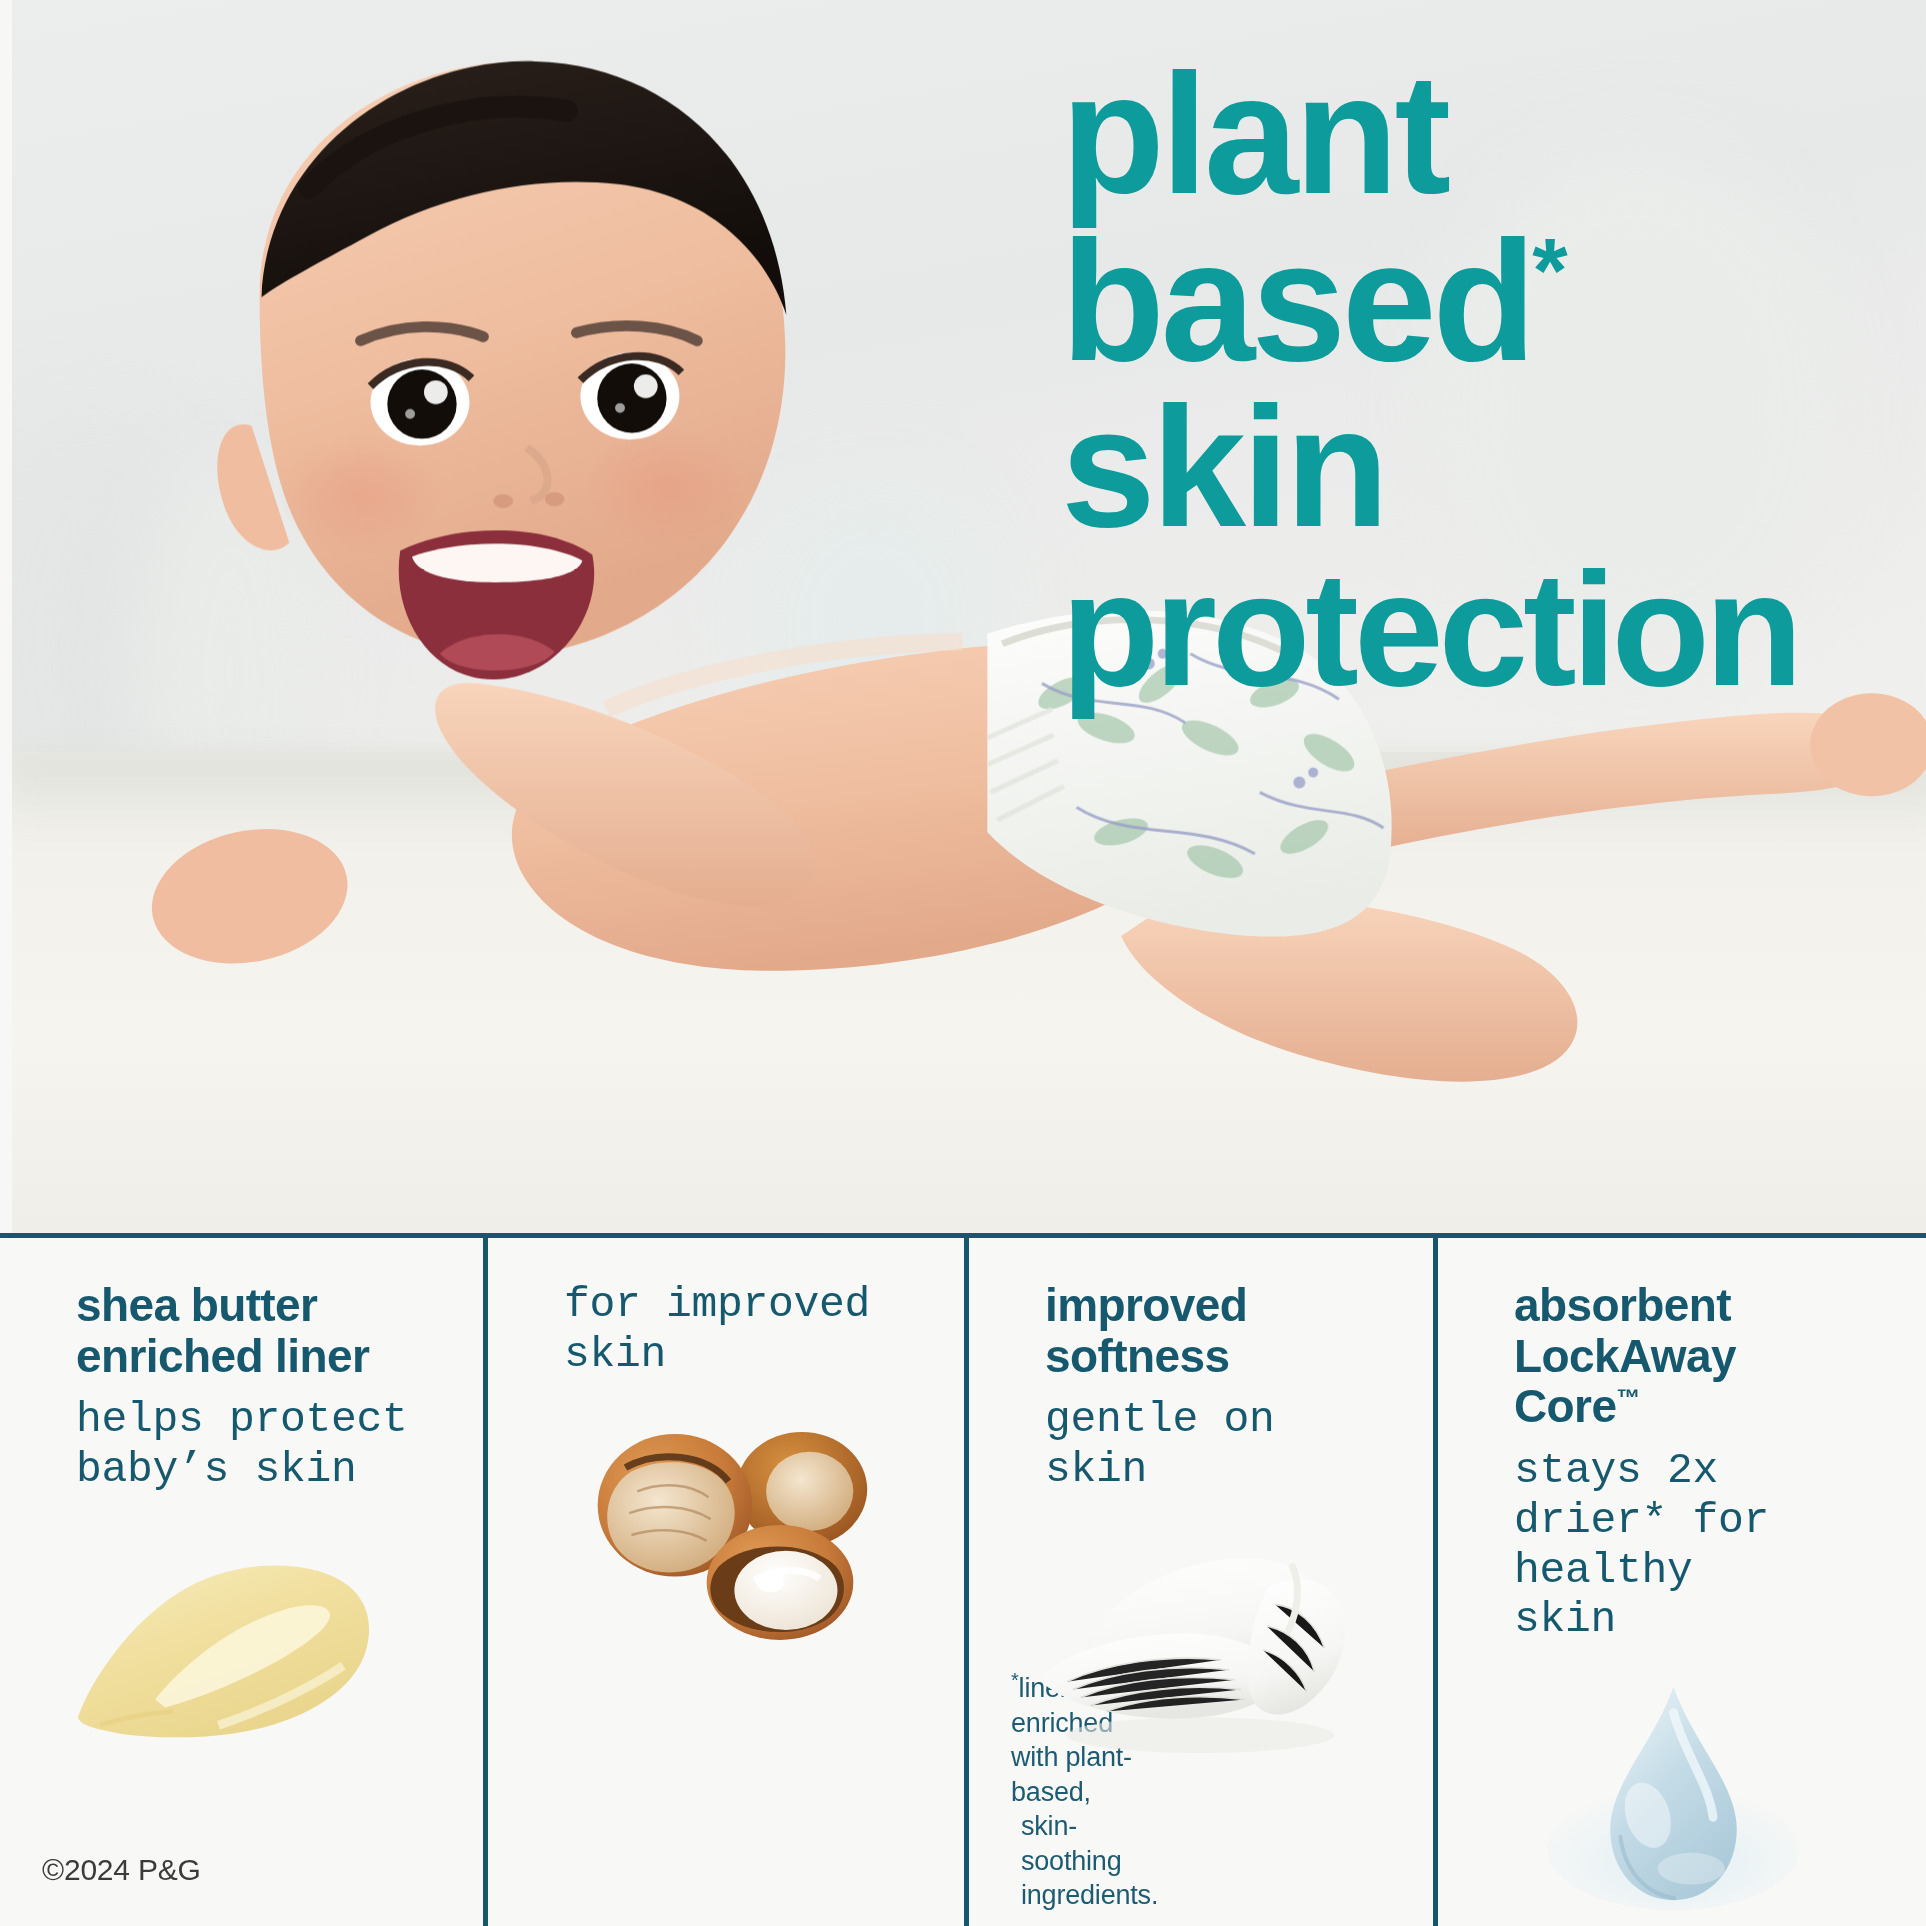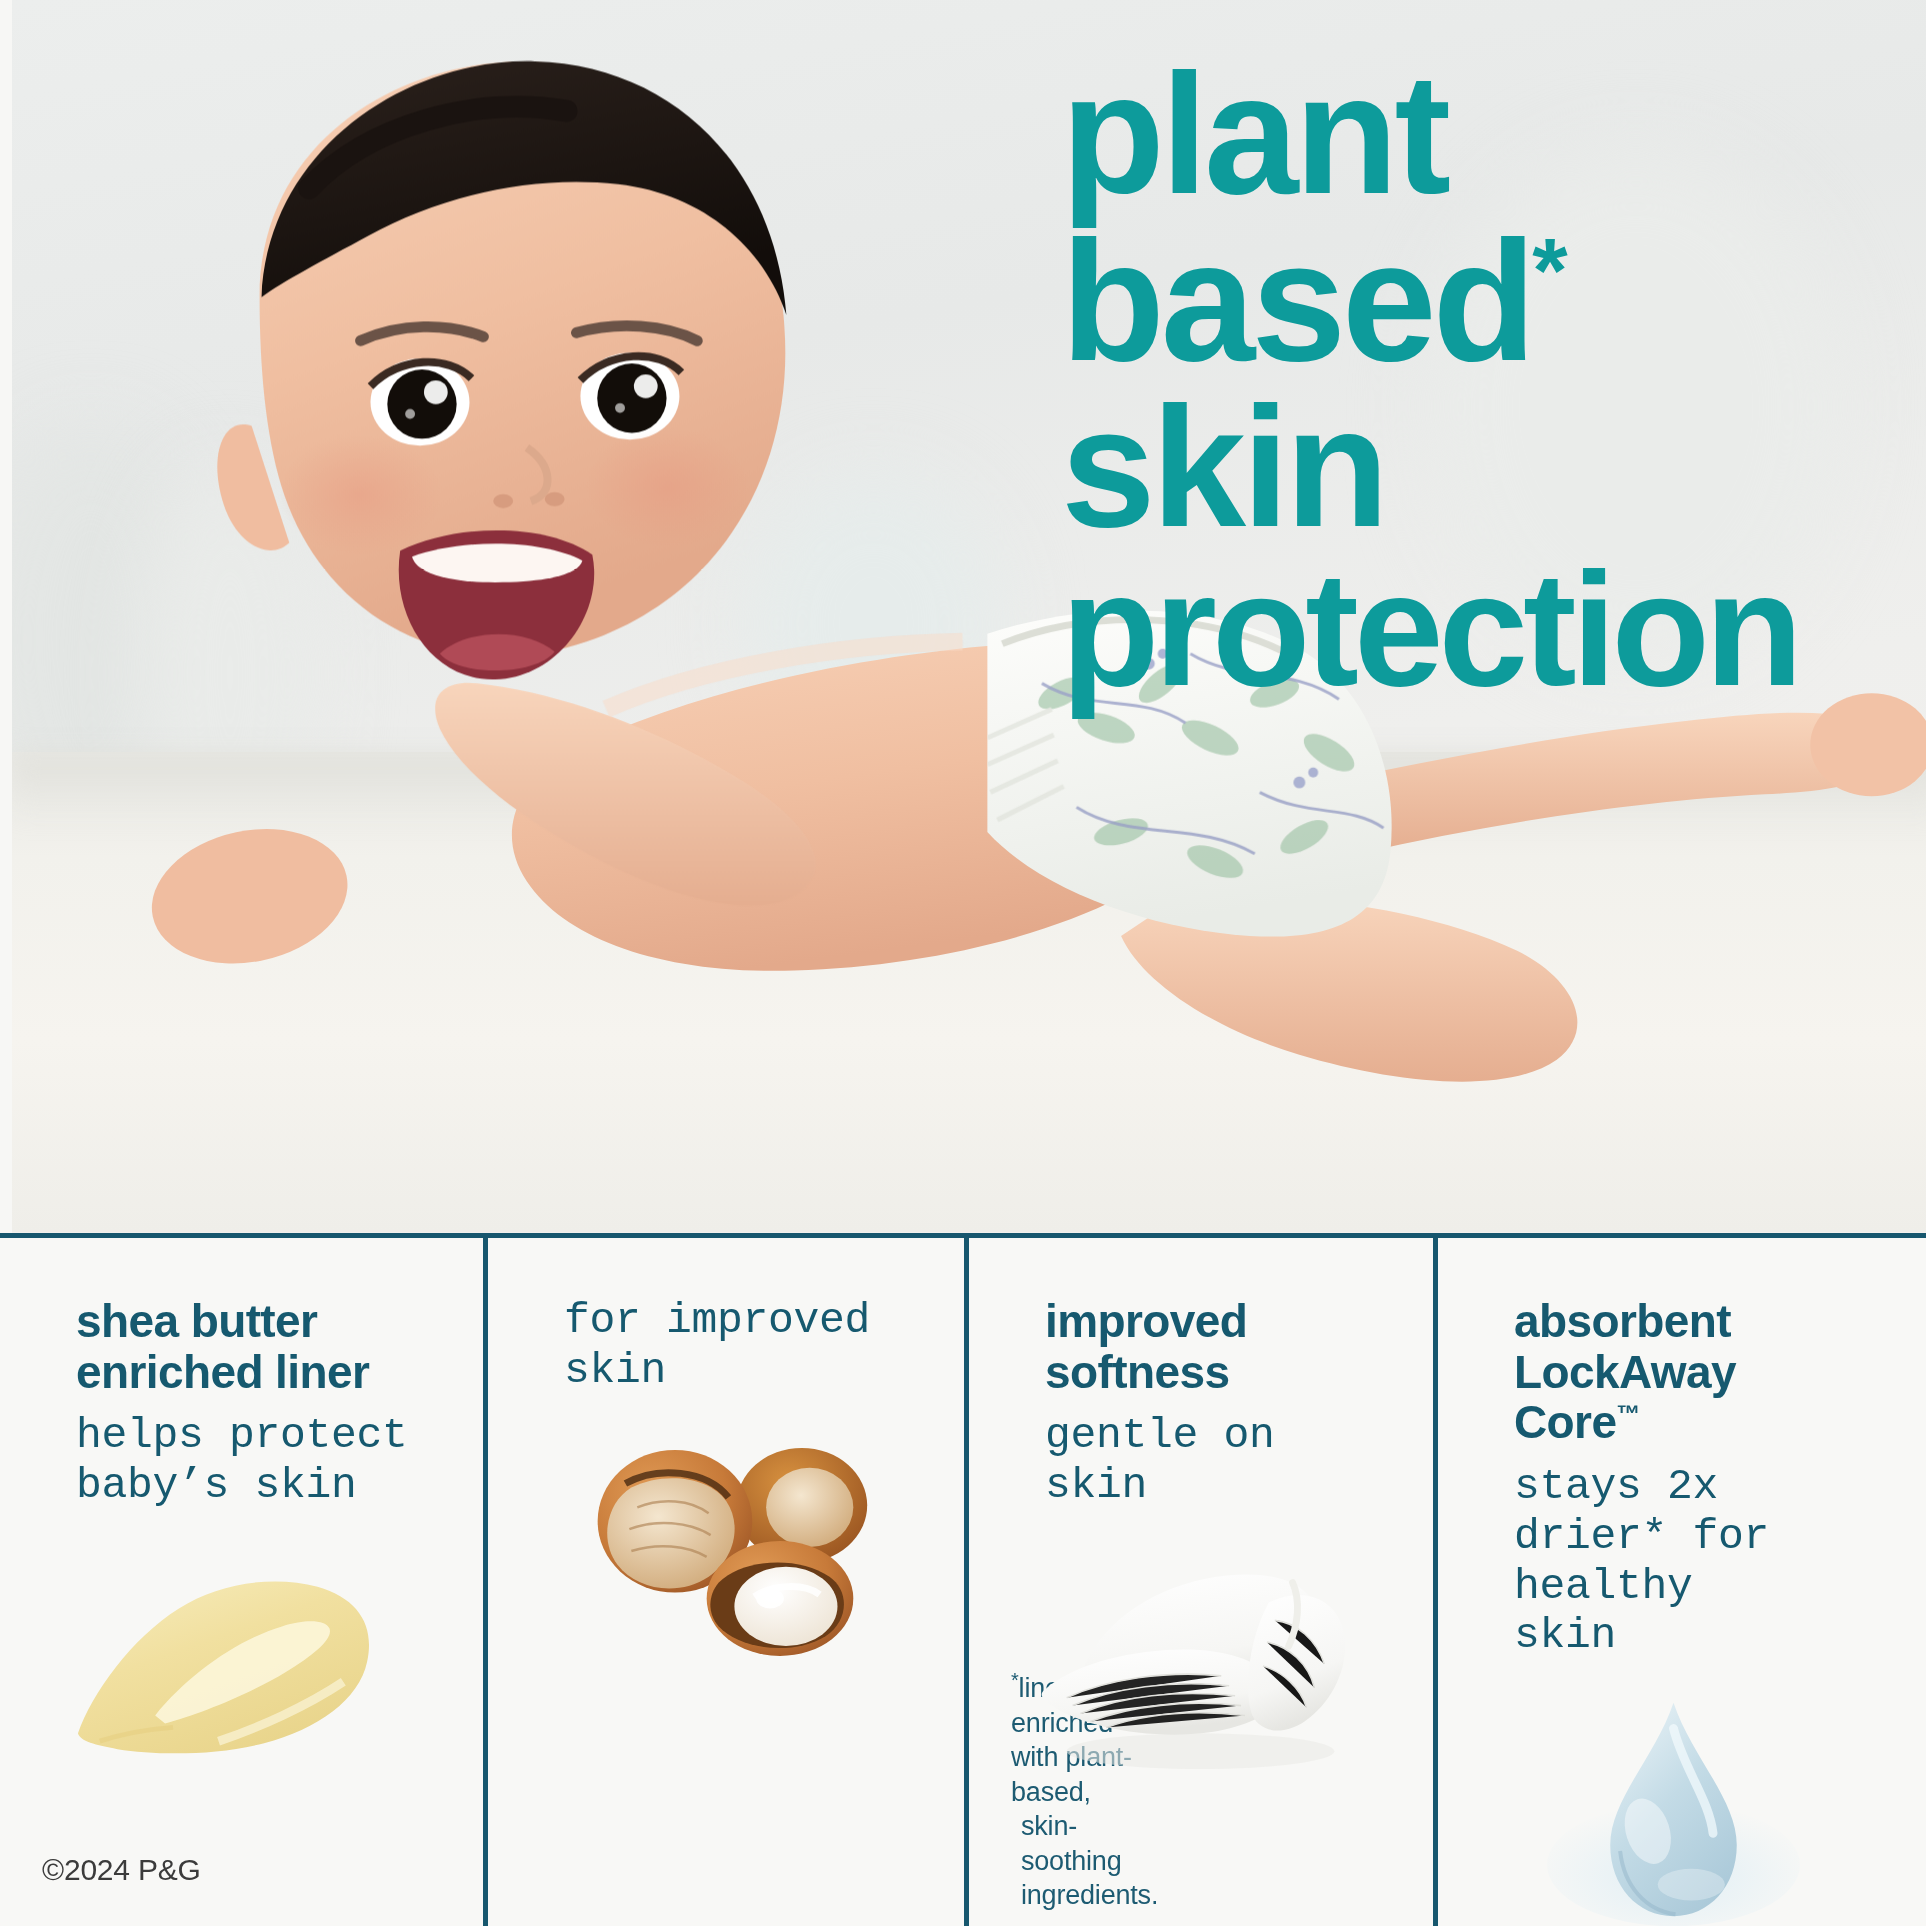--- a/index.html
+++ b/index.html
@@ -84,21 +84,21 @@
     width: 1927px;
     height: 694px;
     background: #f8f8f6;
     border-top: 5px solid #17576e;
     box-sizing: border-box;
     display: flex;
   }
   .panel {
     position: relative;
     box-sizing: border-box;
-    padding: 58px 34px 0 34px;
+    padding: 42px 34px 0 34px;
     display: flex;
     flex-direction: column;
   }
   .panel + .panel { border-left: 5px solid #17576e; }
   .p1 { width: 483px; }
   .p2 { width: 481px; }
   .p3 { width: 469px; }
   .p4 { width: 419px; }
 
   .f-title {

